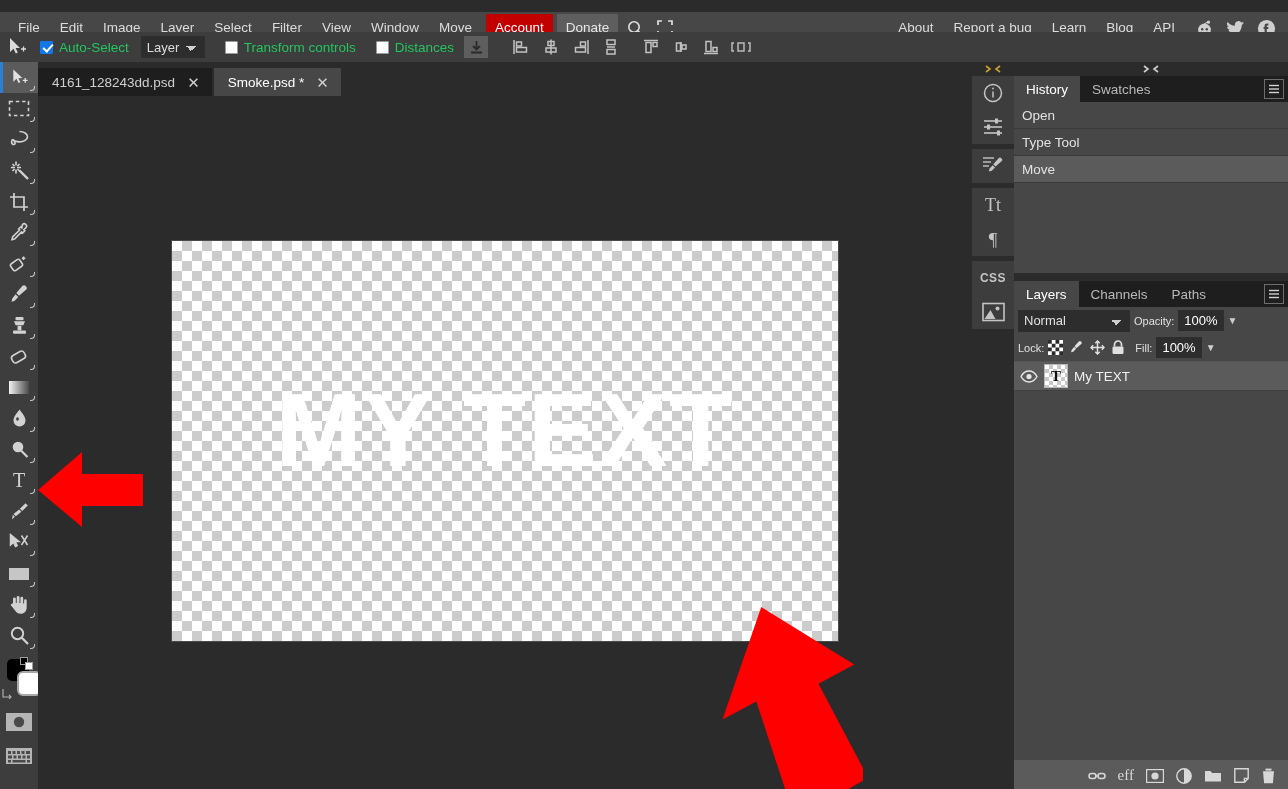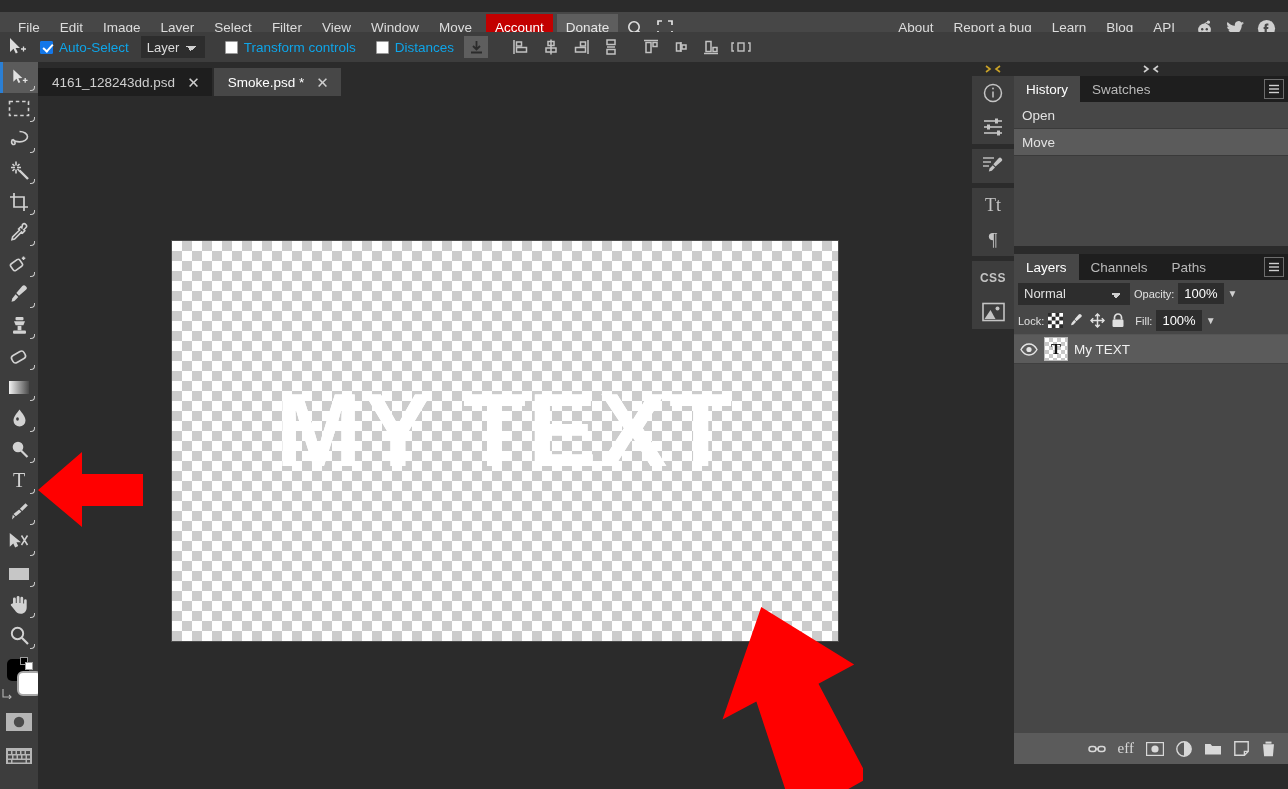--- a/index.html
+++ b/index.html
@@ -35,21 +35,21 @@
     background:#3d3d3d; display:flex; align-items:center; gap:0px;
   }
   .ob-tool{ width:34px;height:30px;display:flex;align-items:center;justify-content:center;}
   .ob-chk{ display:flex; align-items:center; gap:6px; margin-left:6px; }
   .chkbox{ width:13px;height:13px;border:1px solid #9a9a9a;background:#fff;border-radius:1px;display:inline-block;position:relative;}
   .chkbox.on{ background:#1477e8; border-color:#1477e8; }
   .chkbox.on:after{
     content:""; position:absolute; left:3.5px; top:0.5px; width:4px; height:8px;
     border:solid #fff; border-width:0 2px 2px 0; transform:rotate(42deg);
   }
-  .ob-label{ font-size:13.5px; color:#0ea5e9; }
+  .ob-label{ font-size:13.5px; color:#22c55e; }
   .ob-select{
     margin-left:12px; background:#2d2d2d; color:#dcdcdc; border:none;
     height:22px; width:64px; font-size:13px; padding-left:6px;
     font-family:"Liberation Sans", sans-serif;
     -webkit-appearance:none; appearance:none;
     background-image:
       linear-gradient(45deg, transparent 50%, #cfcfcf 50%),
       linear-gradient(135deg, #cfcfcf 50%, transparent 50%);
     background-position: calc(100% - 14px) 10px, calc(100% - 9px) 10px;
     background-size: 5px 5px, 5px 5px;
@@ -642,20 +642,21 @@
       <div class="pmenu">
         <svg width="12" height="10" viewBox="0 0 12 10" stroke="#d0d0d0" stroke-width="1.4">
             <line x1="1" y1="1.5" x2="11" y2="1.5"></line>
             <line x1="1" y1="5" x2="11" y2="5"></line>
             <line x1="1" y1="8.5" x2="11" y2="8.5"></line>
           </svg>
       </div>
     </div>
     <div class="history-body">
       <div class="hist-item">Open</div>
+      <div class="hist-item">Type Tool</div>
       <div class="hist-item sel">Move</div>
       <div class="hist-fill" style="height:90px;"></div>
     </div>
 
     <div style="height:8px;background:#2b2b2b;"></div>
     <div class="panel-tabs">
       <div class="ptab active">Layers</div>
       <div class="ptab">Channels</div>
       <div class="ptab">Paths</div>
       <div class="pmenu">

